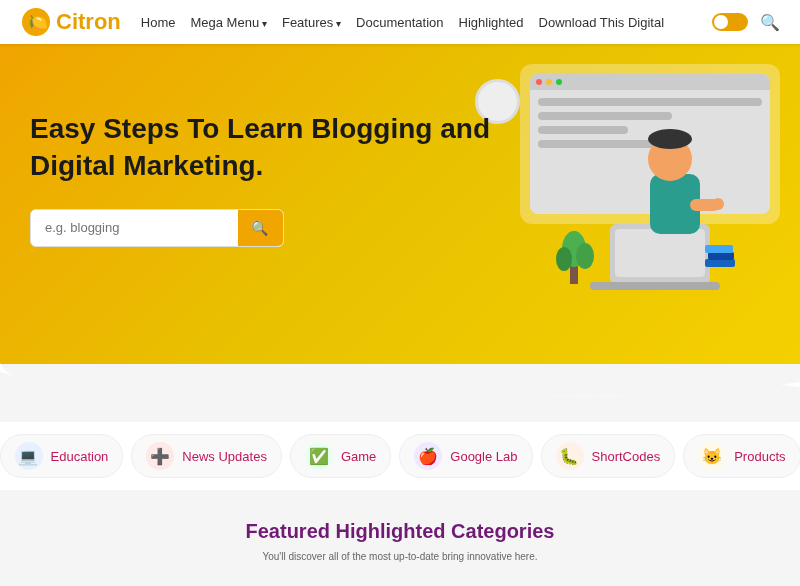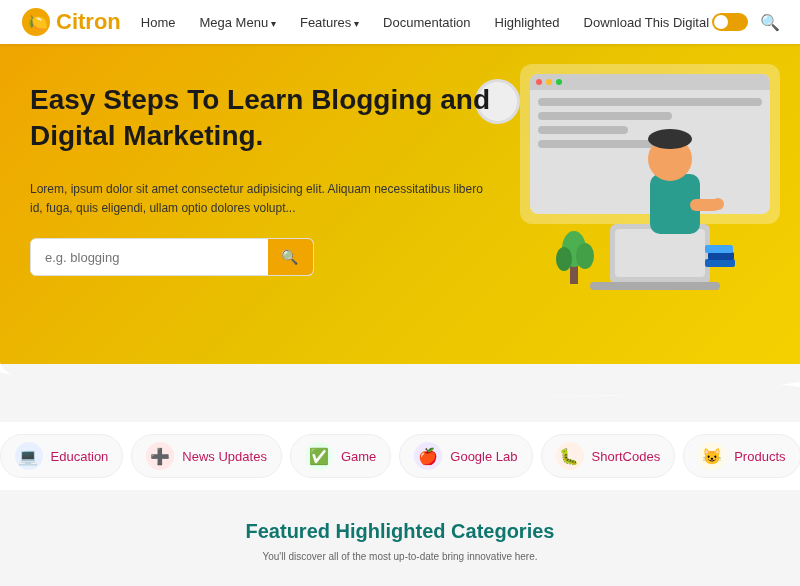--- a/index.html
+++ b/index.html
@@ -28,21 +28,21 @@
     }
     .logo-text {
       font-size: 22px;
       font-weight: bold;
       color: #333;
     }
     .logo-text span { color: #e8a000; }
     .nav-links {
       display: flex;
       align-items: center;
-      gap: 24px;
+      gap: 15px;
       flex: 1;
     }
     .nav-links a {
       text-decoration: none;
       color: #333;
       font-size: 13px;
     }
     .nav-links a.has-arrow::after {
       content: ' ▾';
       font-size: 10px;
@@ -102,21 +102,21 @@
       color: #333;
       line-height: 1.6;
       margin-bottom: 20px;
     }
     .search-bar {
       display: flex;
       align-items: center;
       background: #fff;
       border-radius: 6px;
       overflow: hidden;
-      width: 284px;
+      width: 254px;
       border: 1px solid #ddd;
     }
     .search-bar input {
       border: none;
       outline: none;
       padding: 10px 14px;
       font-size: 13px;
       color: #999;
       flex: 1;
     }
@@ -245,21 +245,21 @@
 
     
     .featured-section {
       background: #f5f5f5;
       padding: 30px 20px 20px;
       text-align: center;
     }
     .featured-title {
       font-size: 20px;
       font-weight: bold;
-      color: #0f766e;
+      color: #701a75;
       margin-bottom: 8px;
     }
     .featured-subtitle {
       font-size: 10px;
       color: #666;
       margin-bottom: 24px;
     }
 
     
     .cat-blue { background: #e8f0ff; }
@@ -294,21 +294,20 @@
 
   <div class="nav-right">
     <div class="toggle-switch"></div>
     <span class="search-icon-btn">🔍</span>
   </div>
 </nav>
 
 <section class="hero">
   <div class="hero-content">
     <h1 class="hero-title">Easy Steps To Learn Blogging and Digital Marketing.</h1>
-    <p class="hero-subtitle">Lorem, ipsum dolor sit amet consectetur adipisicing elit. Aliquam necessitatibus libero id, fuga, quis eligendi, ullam optio dolores volupt...</p>
     <div class="search-bar">
       <input type="text" placeholder="e.g. blogging" style="">
       <button>🔍</button>
     </div>
   </div>
 
   <div class="hero-illustration">
 
     <div style="position:absolute; right:0; top:0; width:260px; height:160px; background:rgba(255,255,255,0.3); border-radius:12px;"></div>
     <div class="window-frame">

